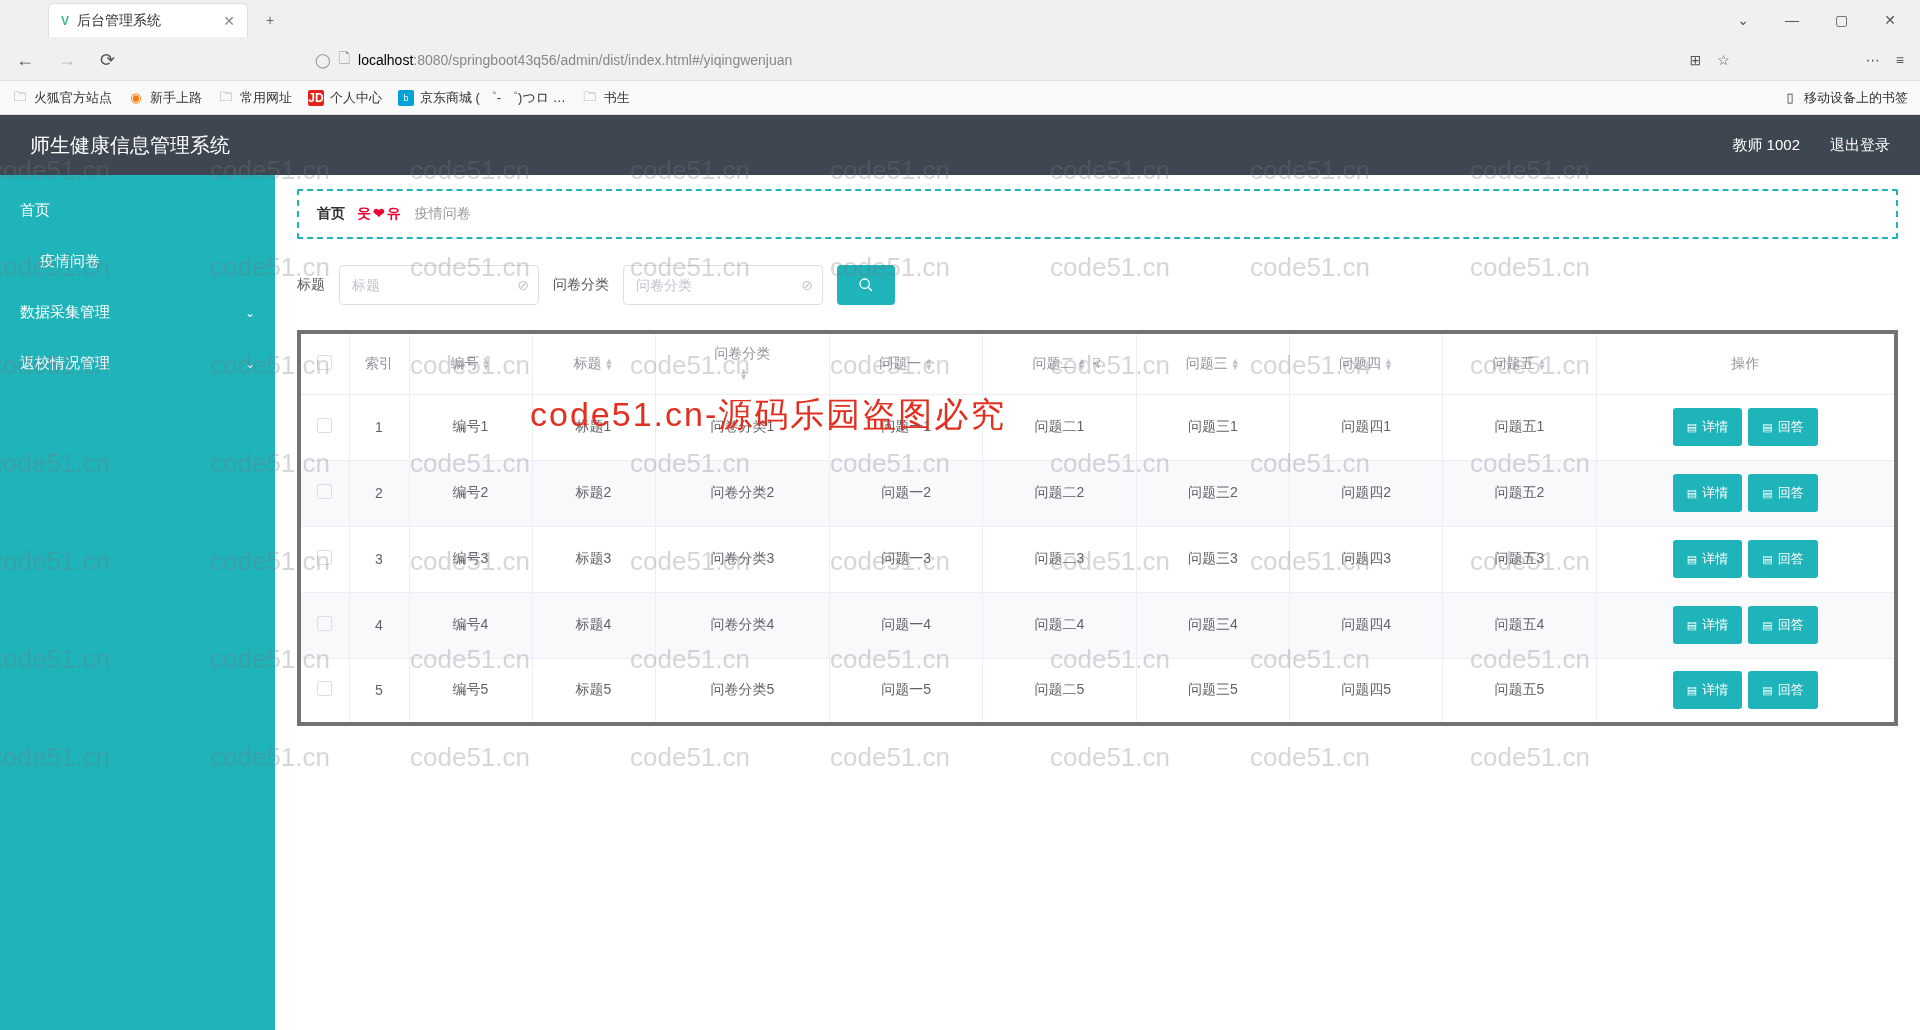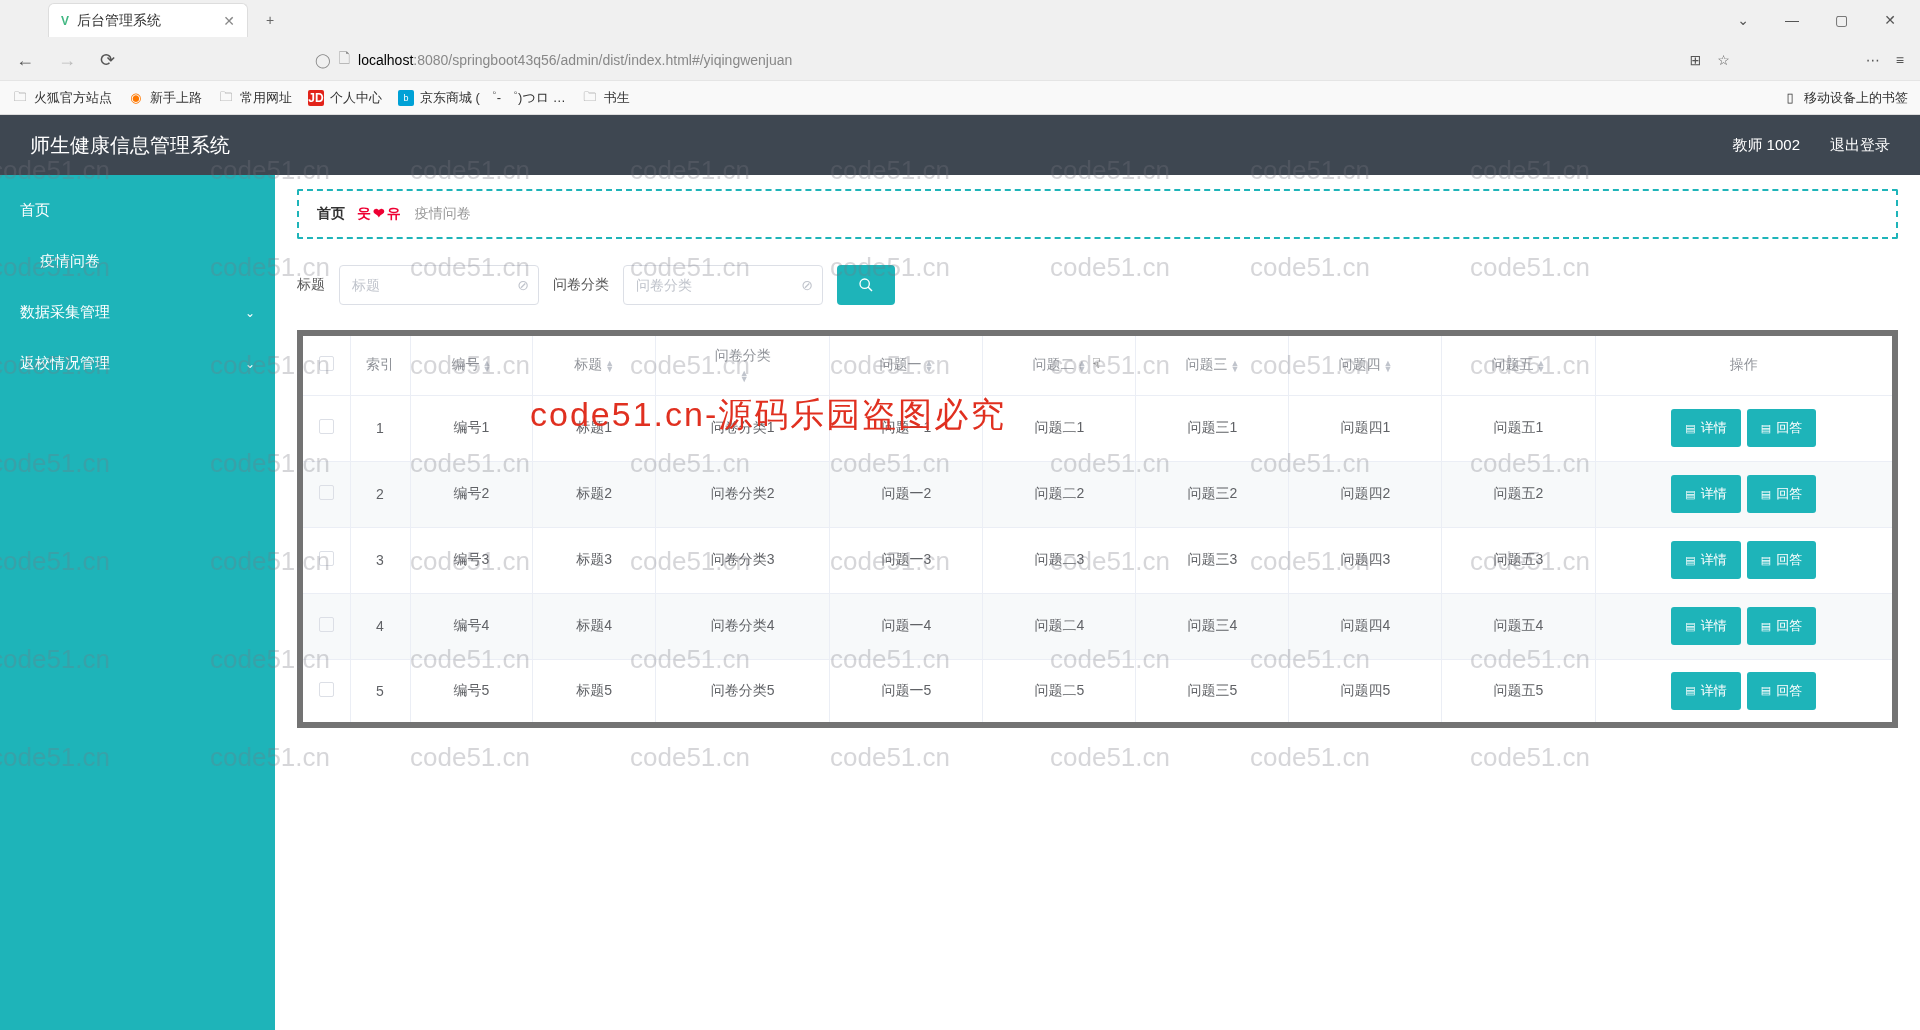--- a/index.html
+++ b/index.html
@@ -53,21 +53,21 @@
 .bc-current { color: #999; }
 
 .filter-row { display: flex; align-items: center; gap: 14px; margin: 26px 0 20px; }
 .filter-label { color: #555; }
 .filter-input { position: relative; }
 .filter-input input { width: 200px; height: 40px; border: 1px solid #dcdfe6; border-radius: 4px; padding: 0 34px 0 12px; font-size: 14px; color: #555; }
 .filter-input input::placeholder { color: #c0c4cc; }
 .filter-clear { position: absolute; right: 10px; top: 50%; transform: translateY(-50%); color: #c0c4cc; cursor: pointer; }
 .search-btn { width: 58px; height: 40px; background: #1eb4b9; border: none; border-radius: 4px; color: #fff; cursor: pointer; display: flex; align-items: center; justify-content: center; }
 
-.data-table { width: 100%; border-collapse: collapse; border: 6px solid #737373; margin-top: 25px; }
+.data-table { width: 100%; border-collapse: collapse; border: 4px solid #737373; margin-top: 25px; }
 .data-table th, .data-table td { border: 1px solid #ebeef5; text-align: center; padding: 0 8px; color: #606266; }
 .data-table th { font-weight: 500; color: #909399; height: 62px; background: #fff; }
 .data-table td { height: 66px; }
 .data-table tr.even td { background: #f7f9fa; }
 .th-sort { font-size: 9px; color: #c0c4cc; margin-left: 3px; display: inline-flex; flex-direction: column; line-height: 6px; vertical-align: middle; }
 .th-multi { line-height: 1.4; }
 .chk { width: 15px; height: 15px; border: 1px solid #dcdfe6; border-radius: 2px; display: inline-block; cursor: pointer; }
 .op-btn { background: #1eb4b9; color: #fff; border: none; padding: 10px 14px; margin: 0 3px; border-radius: 3px; cursor: pointer; font-size: 13px; display: inline-flex; align-items: center; gap: 5px; }
 .op-icon { font-size: 11px; }
 

